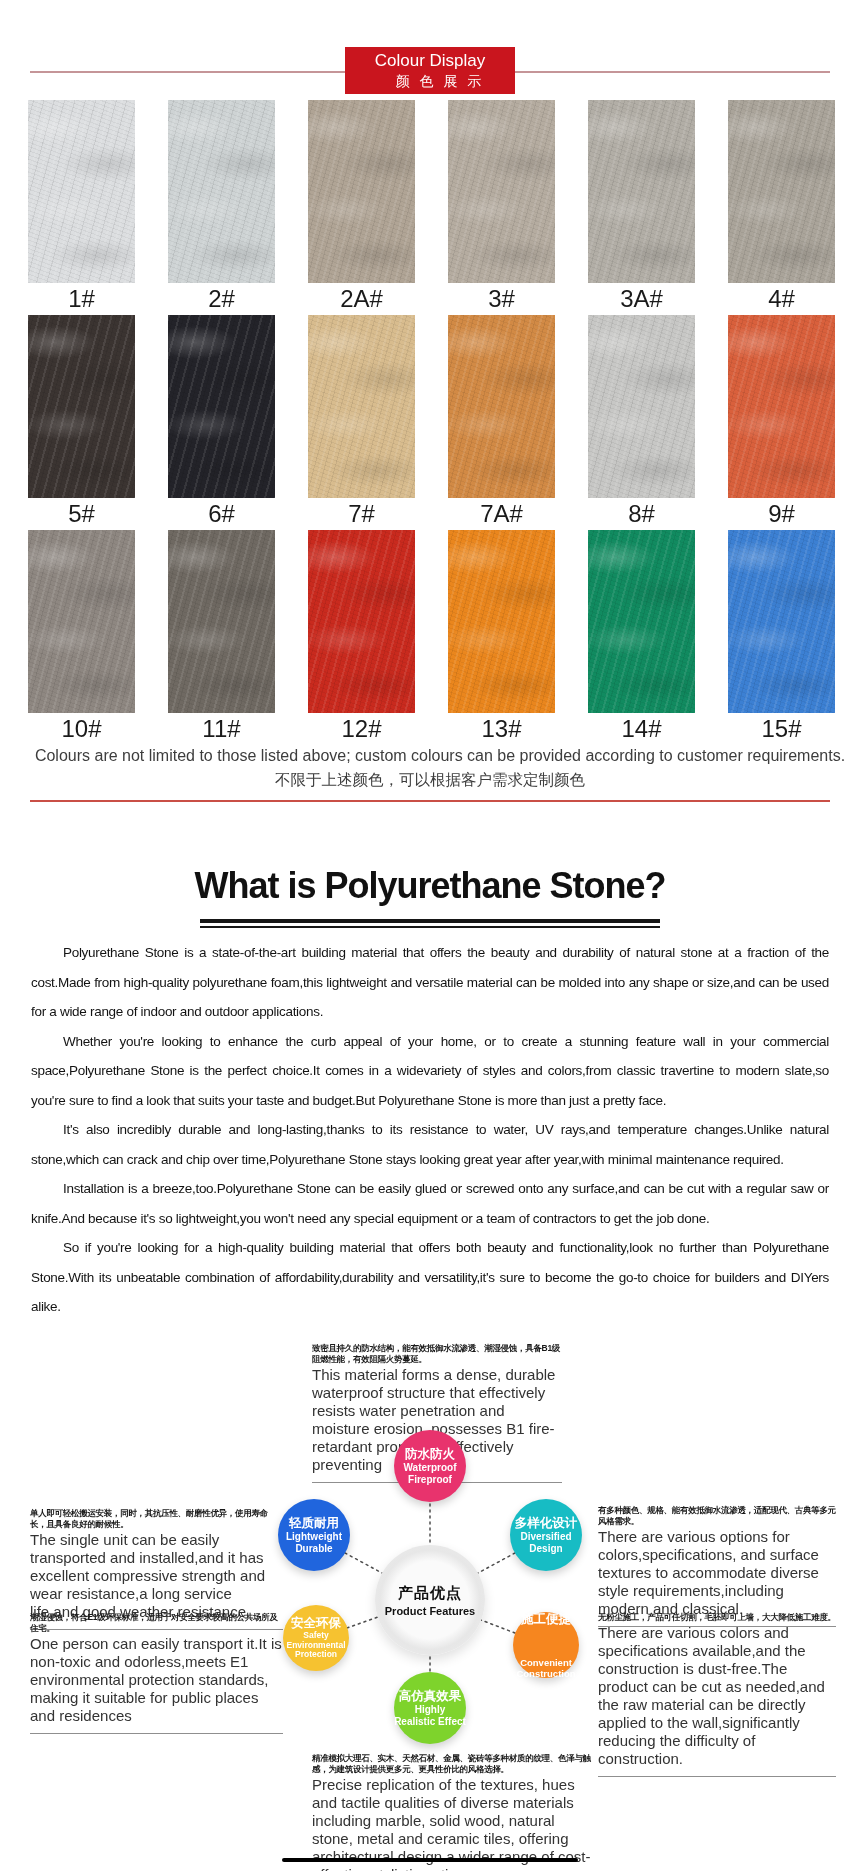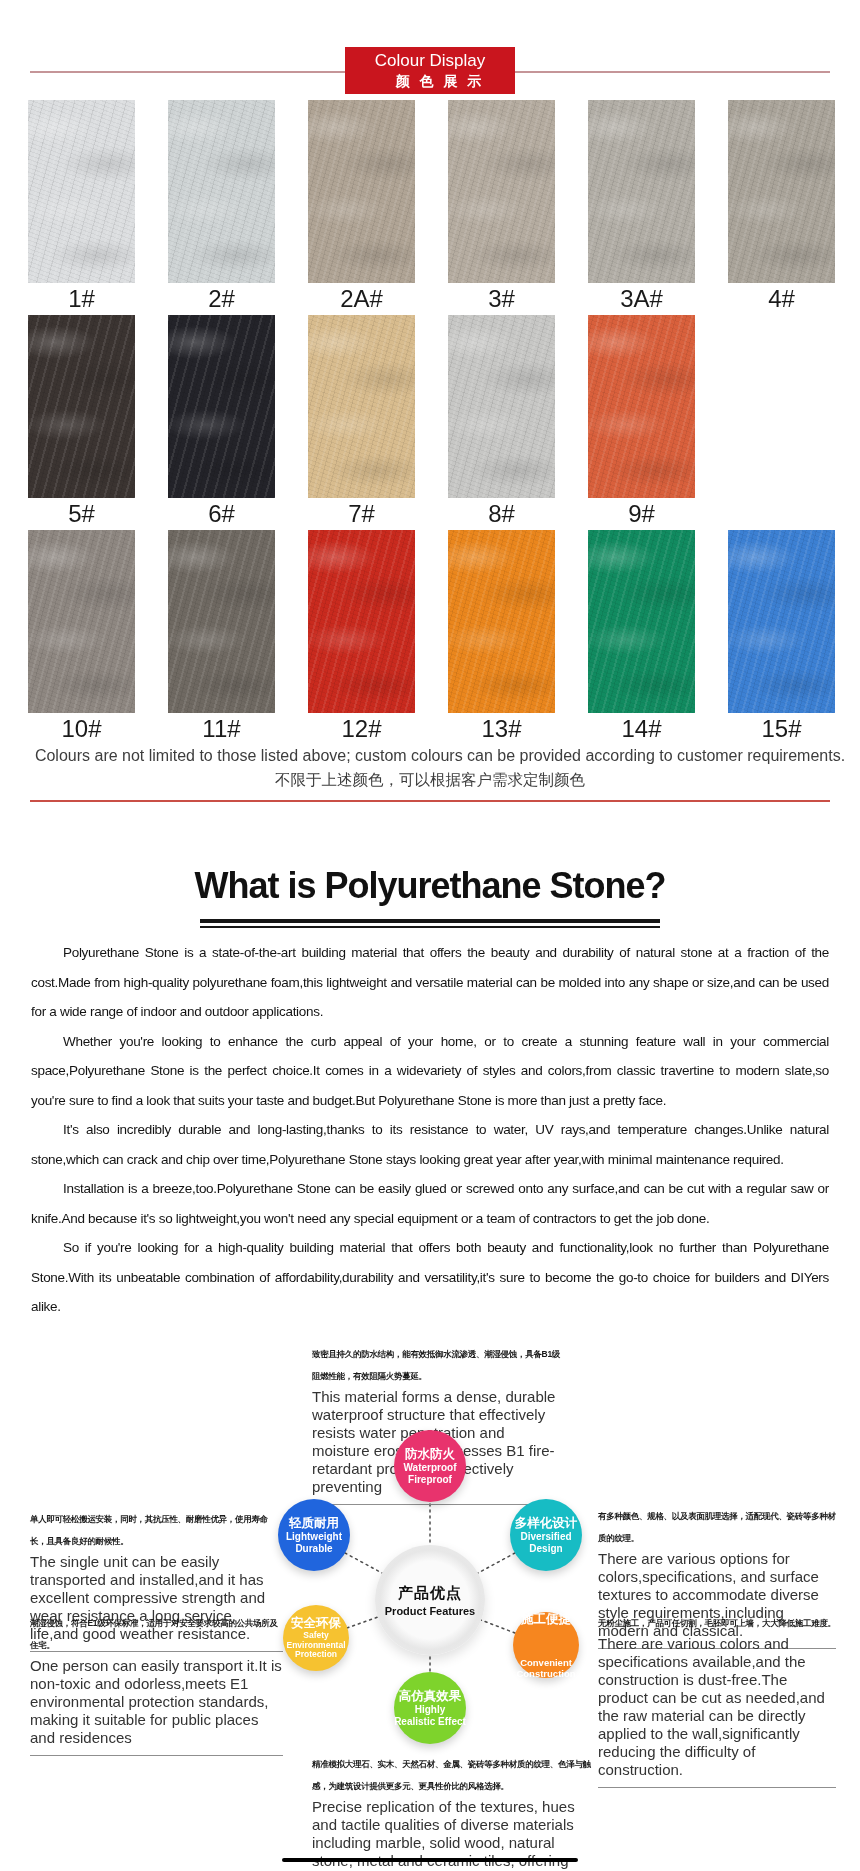--- a/index.html
+++ b/index.html
@@ -9,21 +9,21 @@
   }
   
   .hdr{position:relative;height:100px;}
   .hdr-rule{position:absolute;left:30px;right:30px;top:71px;height:2px;background:#c59598;}
   .banner{
     position:absolute;left:345px;top:47px;width:170px;height:47px;
     background:var(--c,#c9151e);color:#fff;display:flex;flex-direction:column;
     align-items:center;justify-content:center;gap:2px;
   }
   .banner-en{font-size:17px;}
-  .banner-zh{font-size:14px;font-weight:bold;letter-spacing:3px;padding-left:20px;}
+  .banner-zh{font-size:14px;font-weight:normal;letter-spacing:3px;padding-left:20px;}
   
   .grid{padding:0 0 0 28px;}
   .row{display:flex;gap:33px;}
   .cell{width:107px;}
   .swatch{
     width:107px;height:183px;background-color:var(--c,#ccc);
     background-image:
       radial-gradient(60px 24px at 25% 15%, rgba(255,255,255,.22), transparent 70%),
       radial-gradient(70px 26px at 75% 35%, rgba(0,0,0,.10), transparent 70%),
       radial-gradient(60px 22px at 35% 60%, rgba(255,255,255,.16), transparent 70%),
@@ -42,21 +42,21 @@
   .title-underline{width:460px;height:3px;margin:3px auto 0;
     border-top:4px solid #161616;border-bottom:2px solid #161616;}
   .paragraphs{margin:10px 31px 0;text-align:justify;font-size:13.5px;
     line-height:29.5px;letter-spacing:-0.3px;color:#131313;}
   .paragraphs p{margin:0;text-indent:32px;}
   
   .features{position:absolute;left:0;top:1320px;width:860px;height:551px;}
   .connectors{position:absolute;left:0;top:0;}
   .fb{position:absolute;font-size:9.5px;line-height:13px;color:#333;
     border-bottom:1px solid #8f8f8f;padding-bottom:8px;}
-  .fb-zh{font-weight:bold;font-size:8.5px;letter-spacing:-0.3px;line-height:22px;
+  .fb-zh{font-weight:bold;font-size:8.5px;letter-spacing:-0.3px;line-height:11px;
     color:#1a1a1a;margin-bottom:1px;}
   .fb-en{font-size:15px;line-height:18px;}
   .fb-top{left:312px;top:23px;width:250px;}
   .fb-left-1{left:30px;top:188px;width:253px;}
   .fb-left-2{left:30px;top:292px;width:253px;}
   .fb-right-1{left:598px;top:185px;width:238px;}
   .fb-right-2{left:598px;top:292px;width:238px;}
   .fb-bottom{left:312px;top:433px;width:284px;border-bottom:none;padding-bottom:0;}
   .circle{
     position:absolute;border-radius:50%;display:flex;flex-direction:column;
@@ -132,20 +132,24 @@
       </div>
       <div class="cell">
         <div class="swatch" style="--c: #232329;"></div>
         <div class="cell-label">6#</div>
       </div>
       <div class="cell">
         <div class="swatch" style="--c: #d8bc8e;"></div>
         <div class="cell-label">7#</div>
       </div>
       <div class="cell">
+        <div class="swatch" style="--c: #d28a45;"></div>
+        <div class="cell-label">7A#</div>
+      </div>
+      <div class="cell">
         <div class="swatch" style="--c: #c7c7c5;"></div>
         <div class="cell-label">8#</div>
       </div>
       <div class="cell">
         <div class="swatch" style="--c: #d9603c;"></div>
         <div class="cell-label">9#</div>
       </div>
     </div>
     <div class="row">
       <div class="cell">
@@ -211,21 +215,21 @@
       <div class="fb-zh">单人即可轻松搬运安装，同时，其抗压性、耐磨性优异，使用寿命长，且具备良好的耐候性。</div>
       <div class="fb-en">The single unit can be easily transported and installed,and it has excellent compressive strength and wear resistance,a long service life,and good weather resistance.</div>
     </div>
 
     <div class="fb fb-left-2">
       <div class="fb-zh">潮湿侵蚀，符合E1级环保标准，适用于对安全要求较高的公共场所及住宅。</div>
       <div class="fb-en">One person can easily transport it.It is non-toxic and odorless,meets E1 environmental protection standards, making it suitable for public places and residences</div>
     </div>
 
     <div class="fb fb-right-1">
-      <div class="fb-zh">有多种颜色、规格、以及表面肌理选择，适配现代、瓷砖等多种材质的纹理。</div>
+      <div class="fb-zh">有多种颜色、规格、能有效抵御水流渗透，适配现代、古典等多元风格需求。</div>
       <div class="fb-en">There are various options for colors,specifications, and surface textures to accommodate diverse style requirements,including modern and classical.</div>
     </div>
 
     <div class="fb fb-right-2">
       <div class="fb-zh">无粉尘施工，产品可任切割，毛胚即可上墙，大大降低施工难度。</div>
       <div class="fb-en">There are various colors and specifications available,and the construction is dust-free.The product can be cut as needed,and the raw material can be directly applied to the wall,significantly reducing the difficulty of construction.</div>
     </div>
 
     <div class="fb fb-bottom">
       <div class="fb-zh">精准模拟大理石、实木、天然石材、金属、瓷砖等多种材质的纹理、色泽与触感，为建筑设计提供更多元、更具性价比的风格选择。</div>

